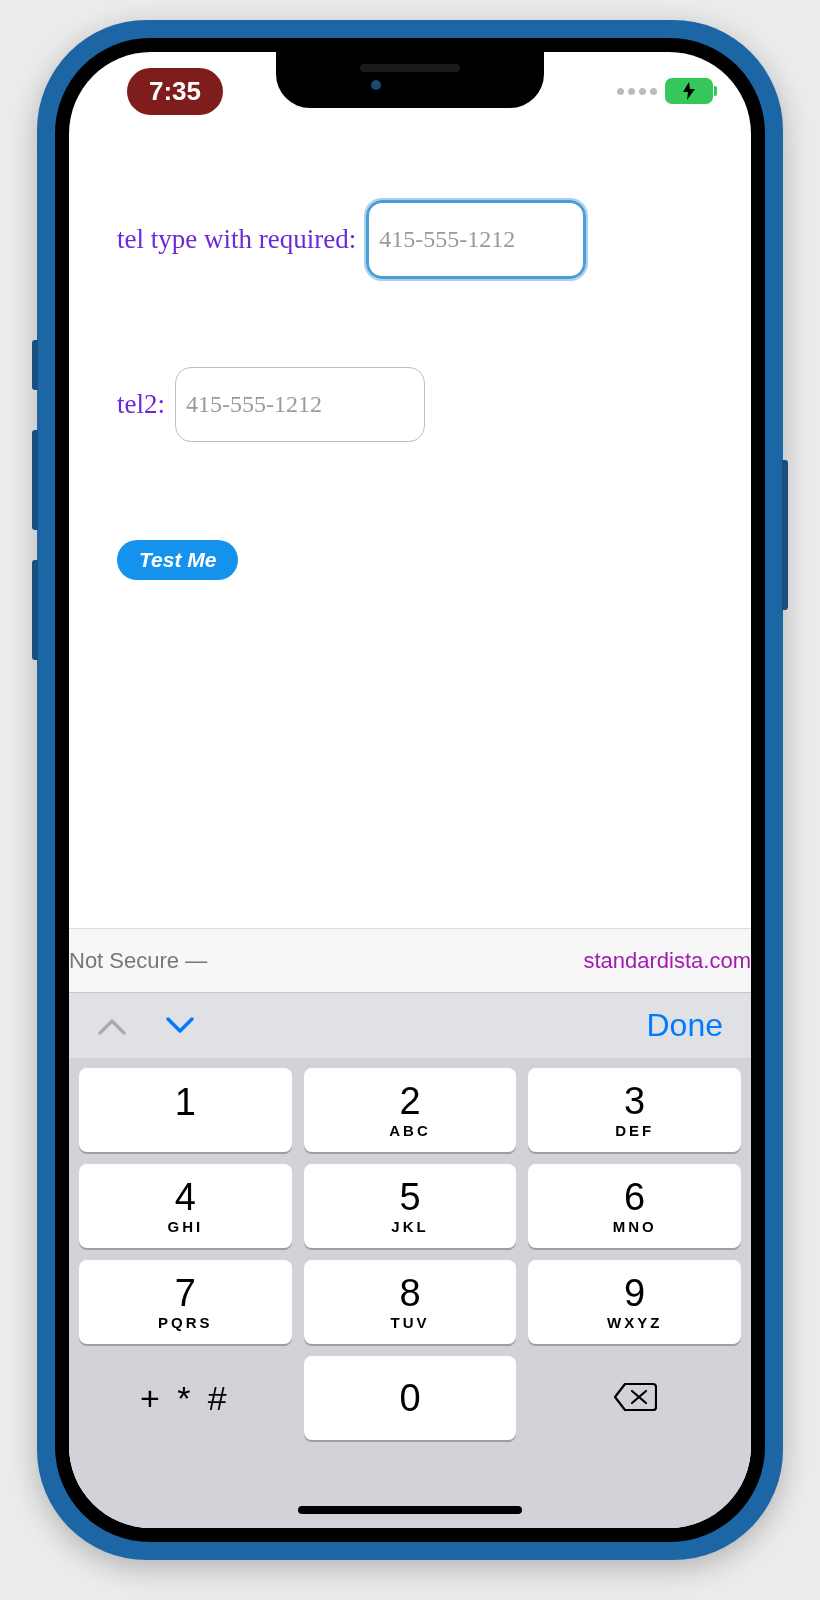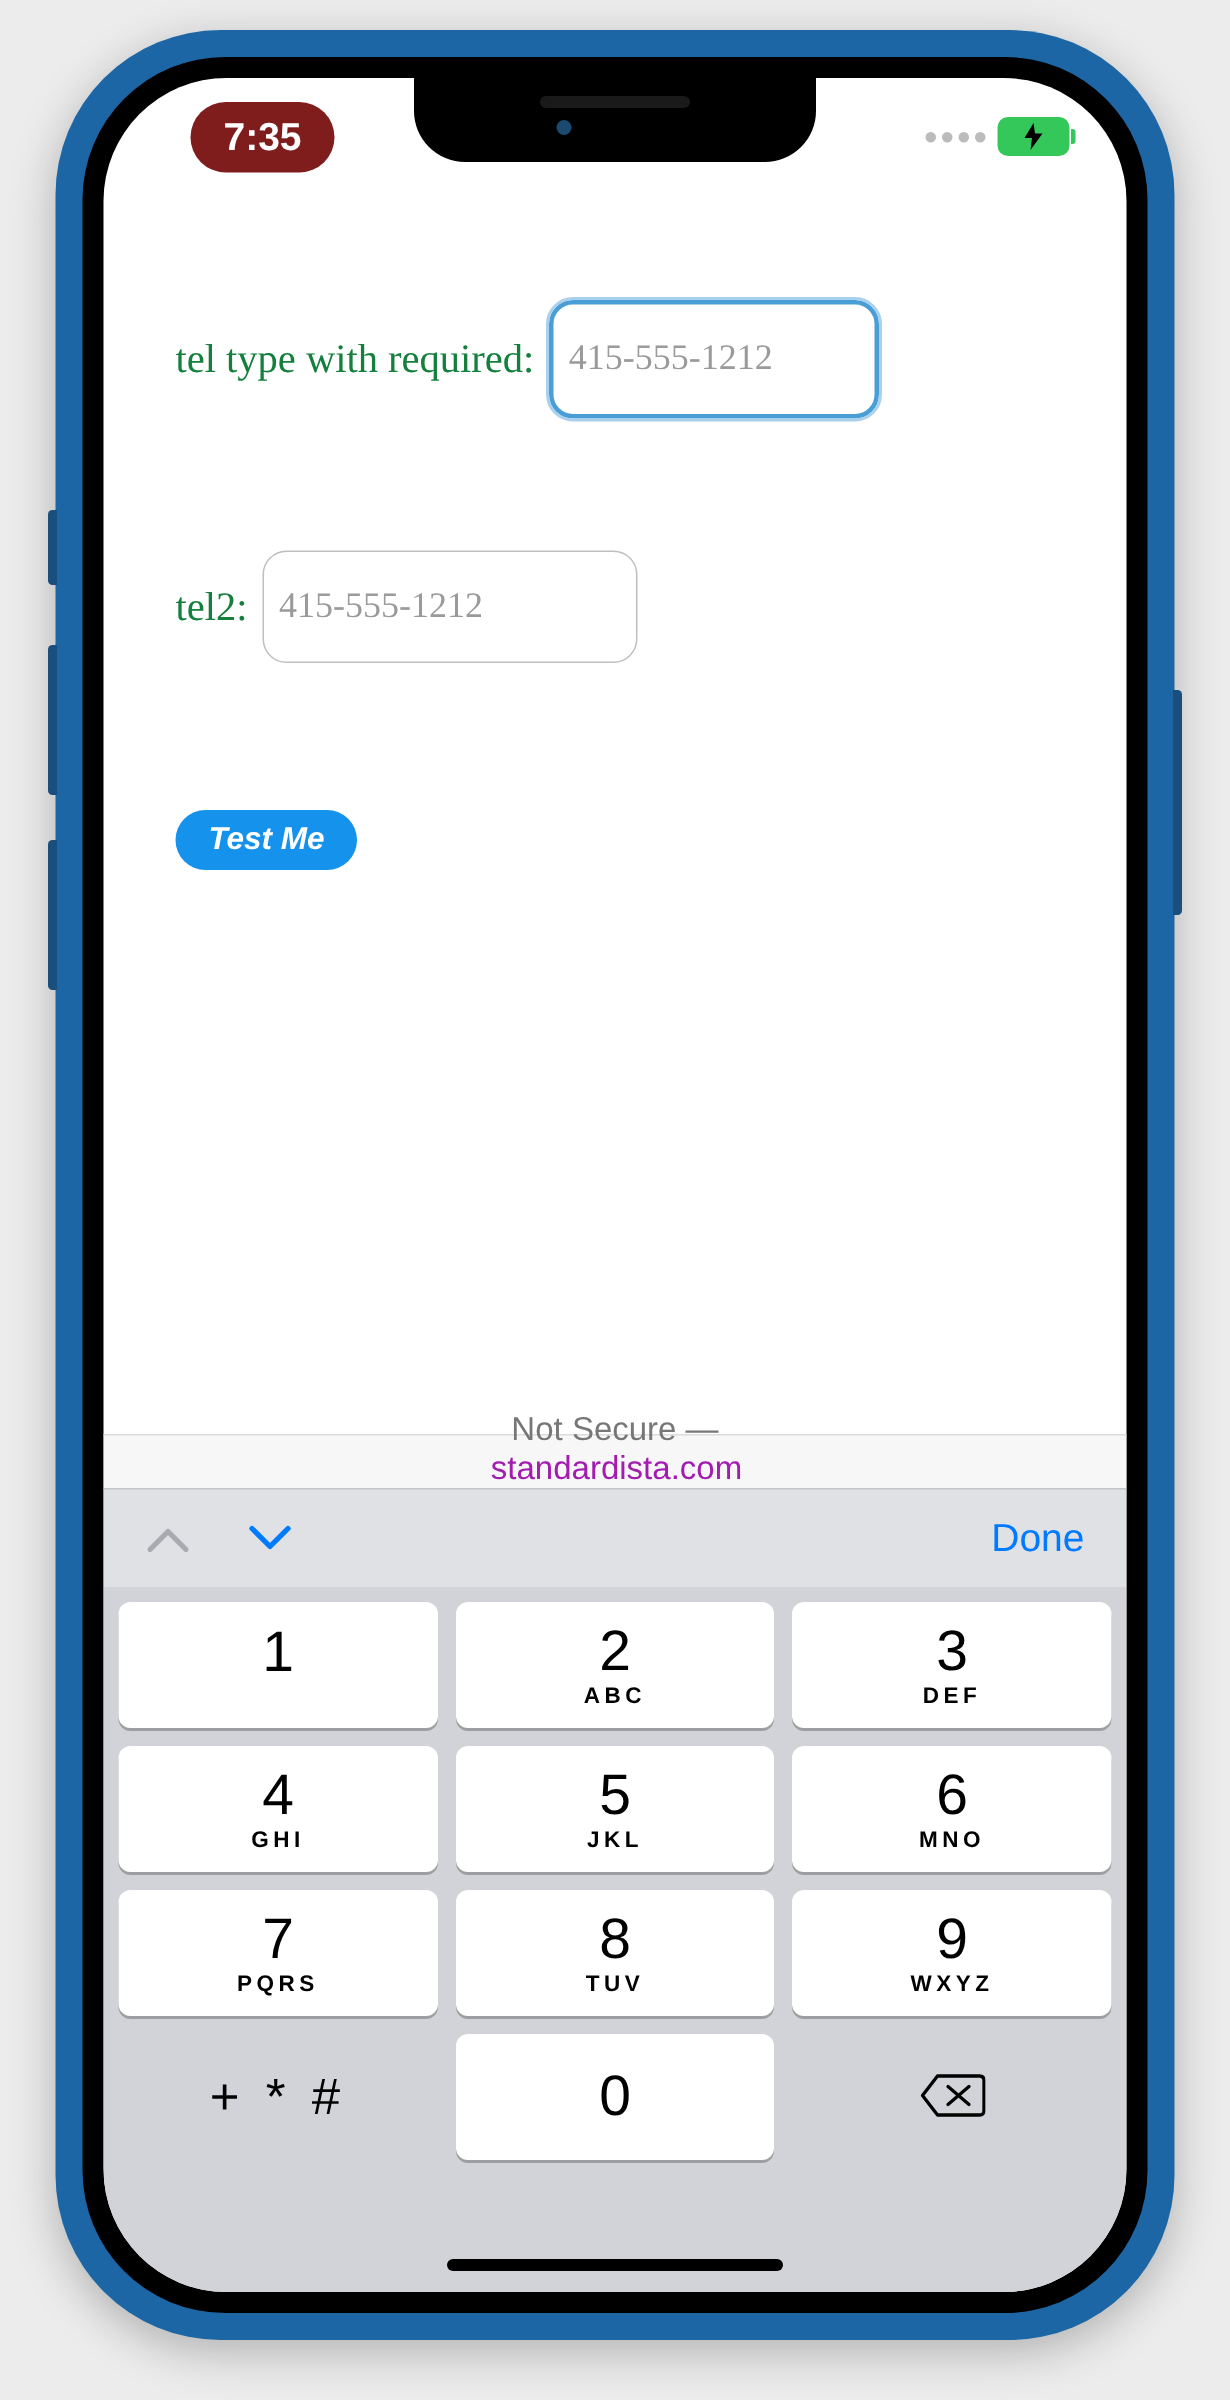--- a/index.html
+++ b/index.html
@@ -155,21 +155,21 @@
     }
     .field-row {
       display: flex;
       align-items: center;
       gap: 10px;
       margin-bottom: 88px;
       flex-wrap: nowrap;
     }
     .field-label {
       font-size: 27px;
-      color: #15803d;
+      color: #6d28d9;
       white-space: nowrap;
     }
     .tel-input {
       font-size: 24px;
       padding: 23px 10px;
       border: 1px solid #bfbfbf;
       border-radius: 16px;
       font-family: Liberation Serif, serif;
       color: #000;
     }
@@ -194,29 +194,28 @@
       font-family: -apple-system, sans-serif;
       font-size: 21px;
       font-weight: 600;
       border: none;
       padding: 8px 22px;
       border-radius: 24px;
       margin-top: 10px;
       font-style: italic;
     }
     .url-bar {
-      height: 36px;
+      height: 64px;
       background: #f7f7f7;
       border-top: 1px solid #dcdcdc;
       display: flex;
       align-items: center;
-      justify-content: flex-end;
+      justify-content: space-between;
       font-size: 22px;
       color: #777;
-      flex-direction: column;
     }
     .url-domain {
       color: #a21caf;
       margin-left: 2px;
     }
     .keyboard-accessory {
       background: #e0e1e4;
       height: 66px;
       display: flex;
       align-items: center;
@@ -227,21 +226,21 @@
     .nav-arrows {
       display: flex;
       gap: 38px;
     }
     .chev {
       font-size: 0;
     }
     .chev svg { display: block; }
     .done-btn {
       color: #007aff;
-      font-size: 26px;
+      font-size: 32px;
       font-weight: 500;
       background: none;
       border: none;
     }
     .keypad {
       background: #d1d3d8;
       padding: 10px 10px 8px 10px;
       display: grid;
       grid-template-columns: repeat(3, 1fr);
       gap: 12px;

